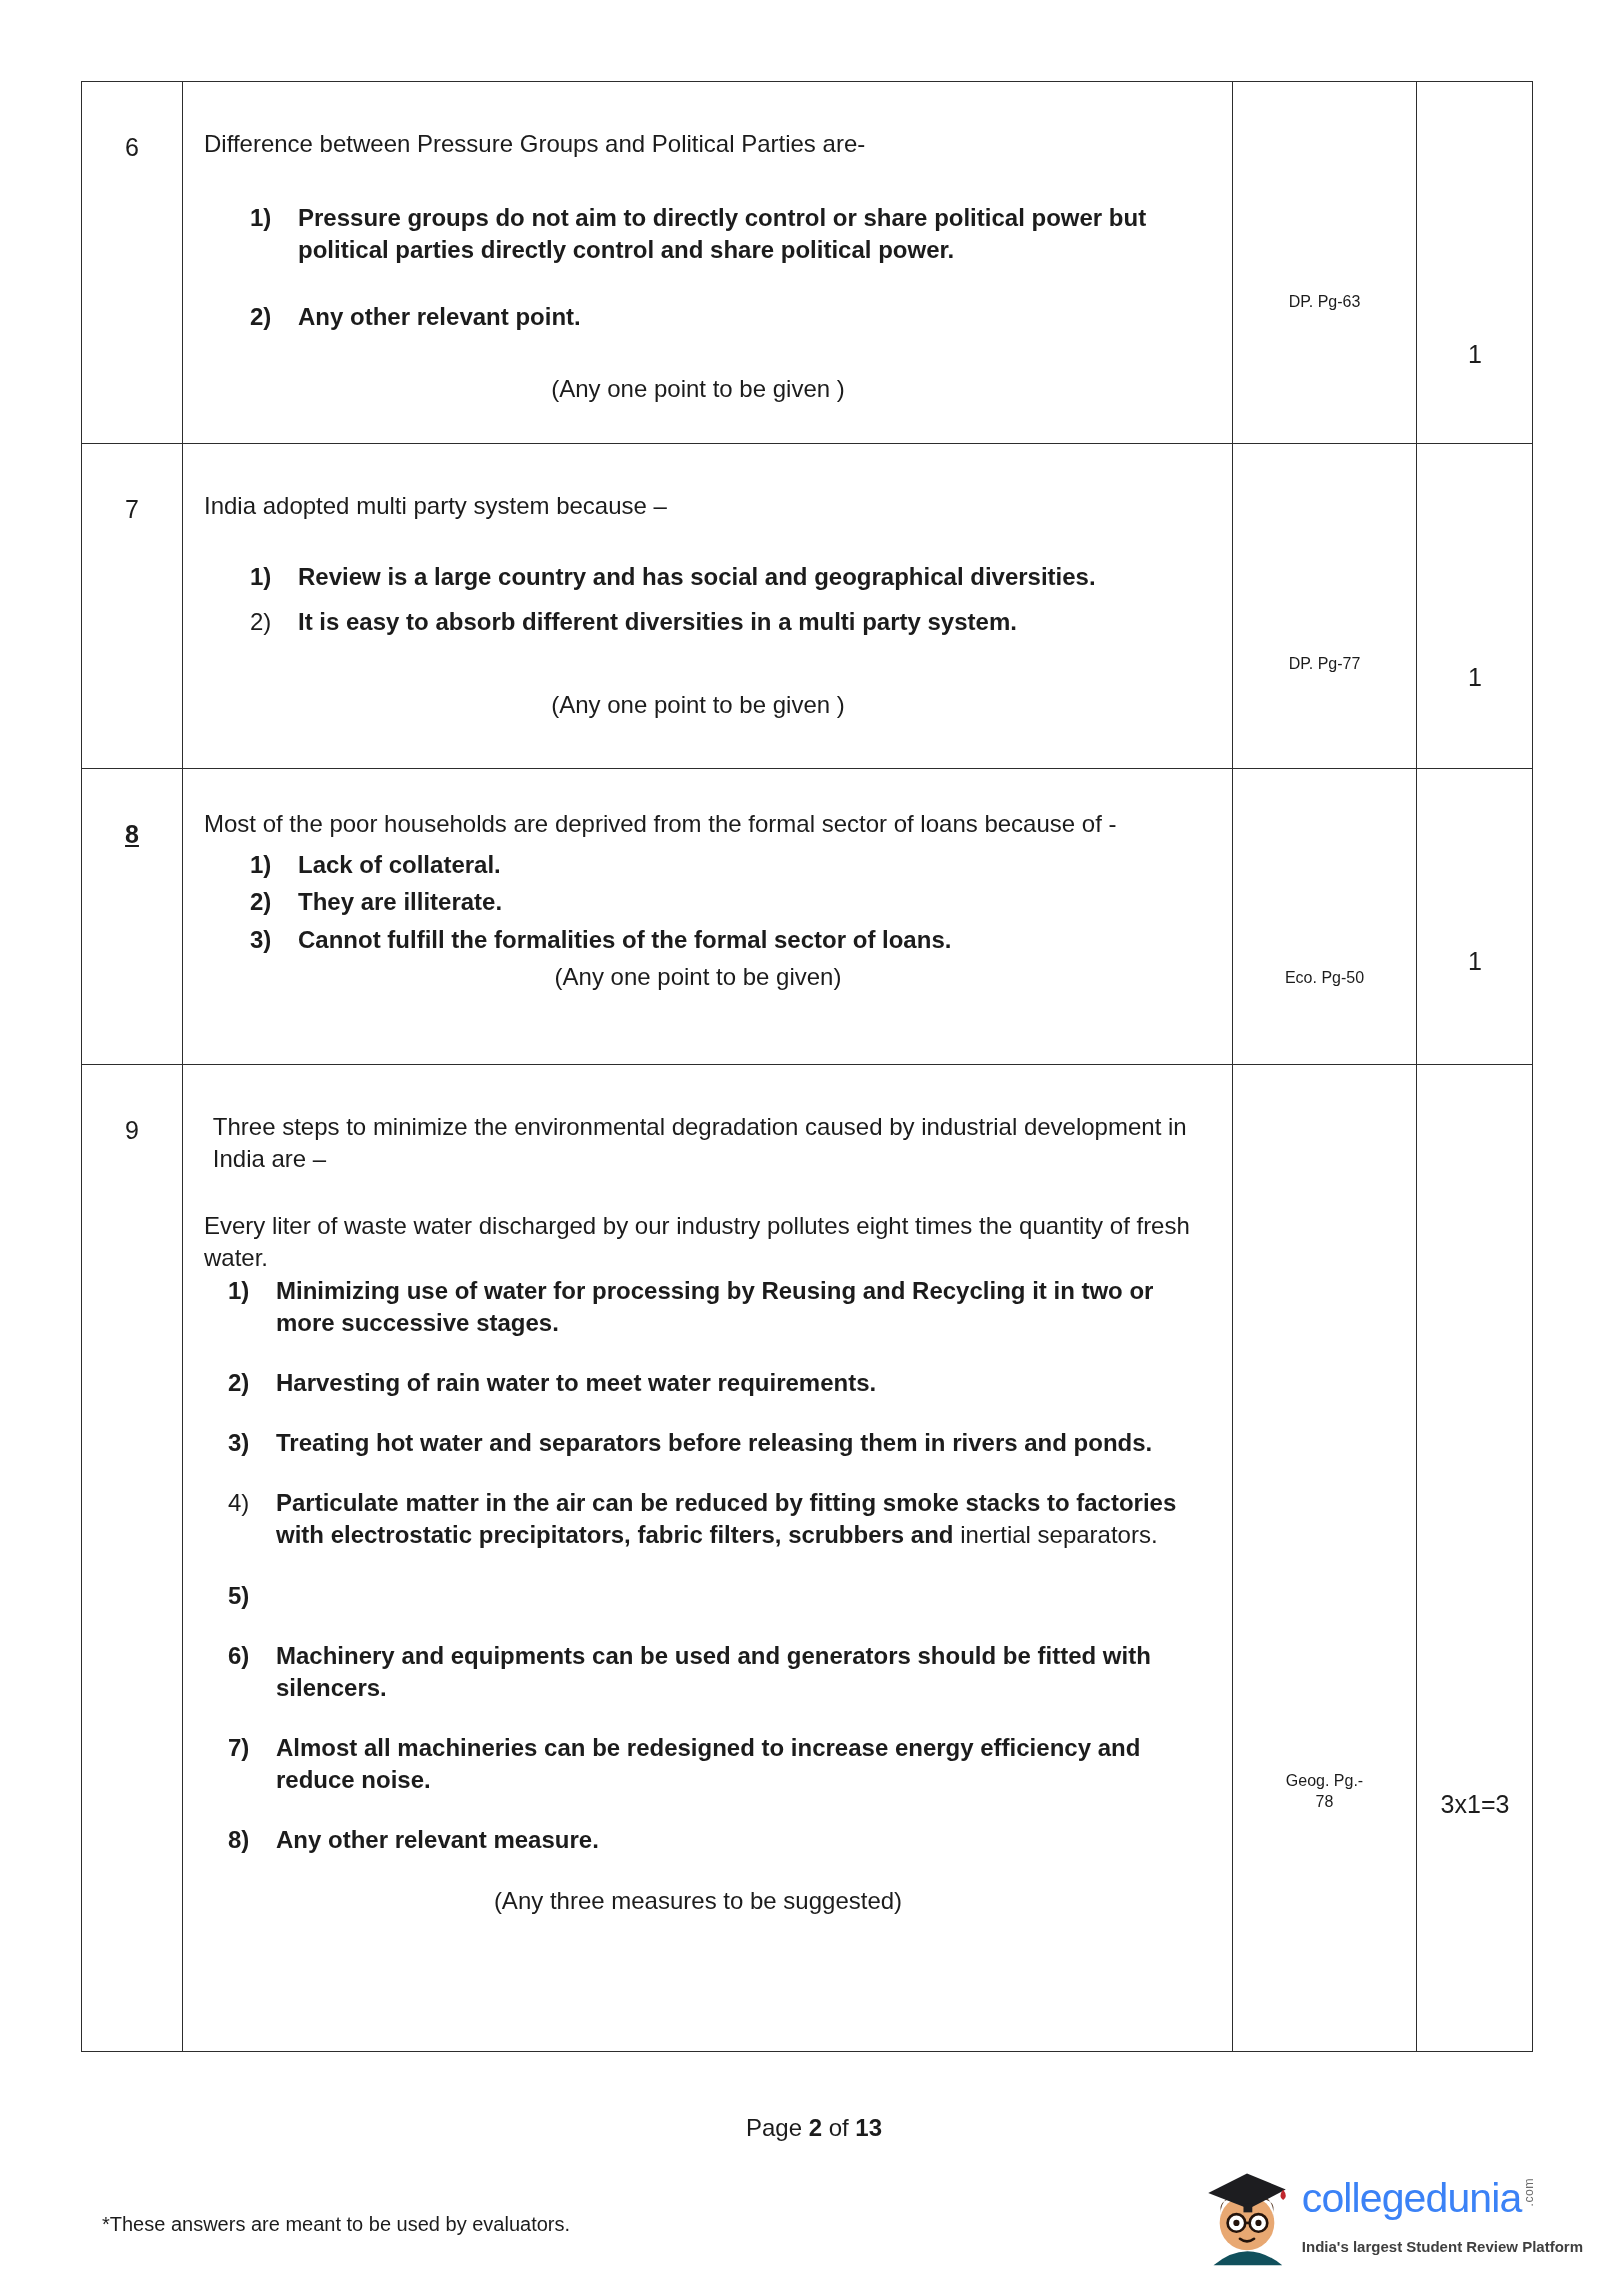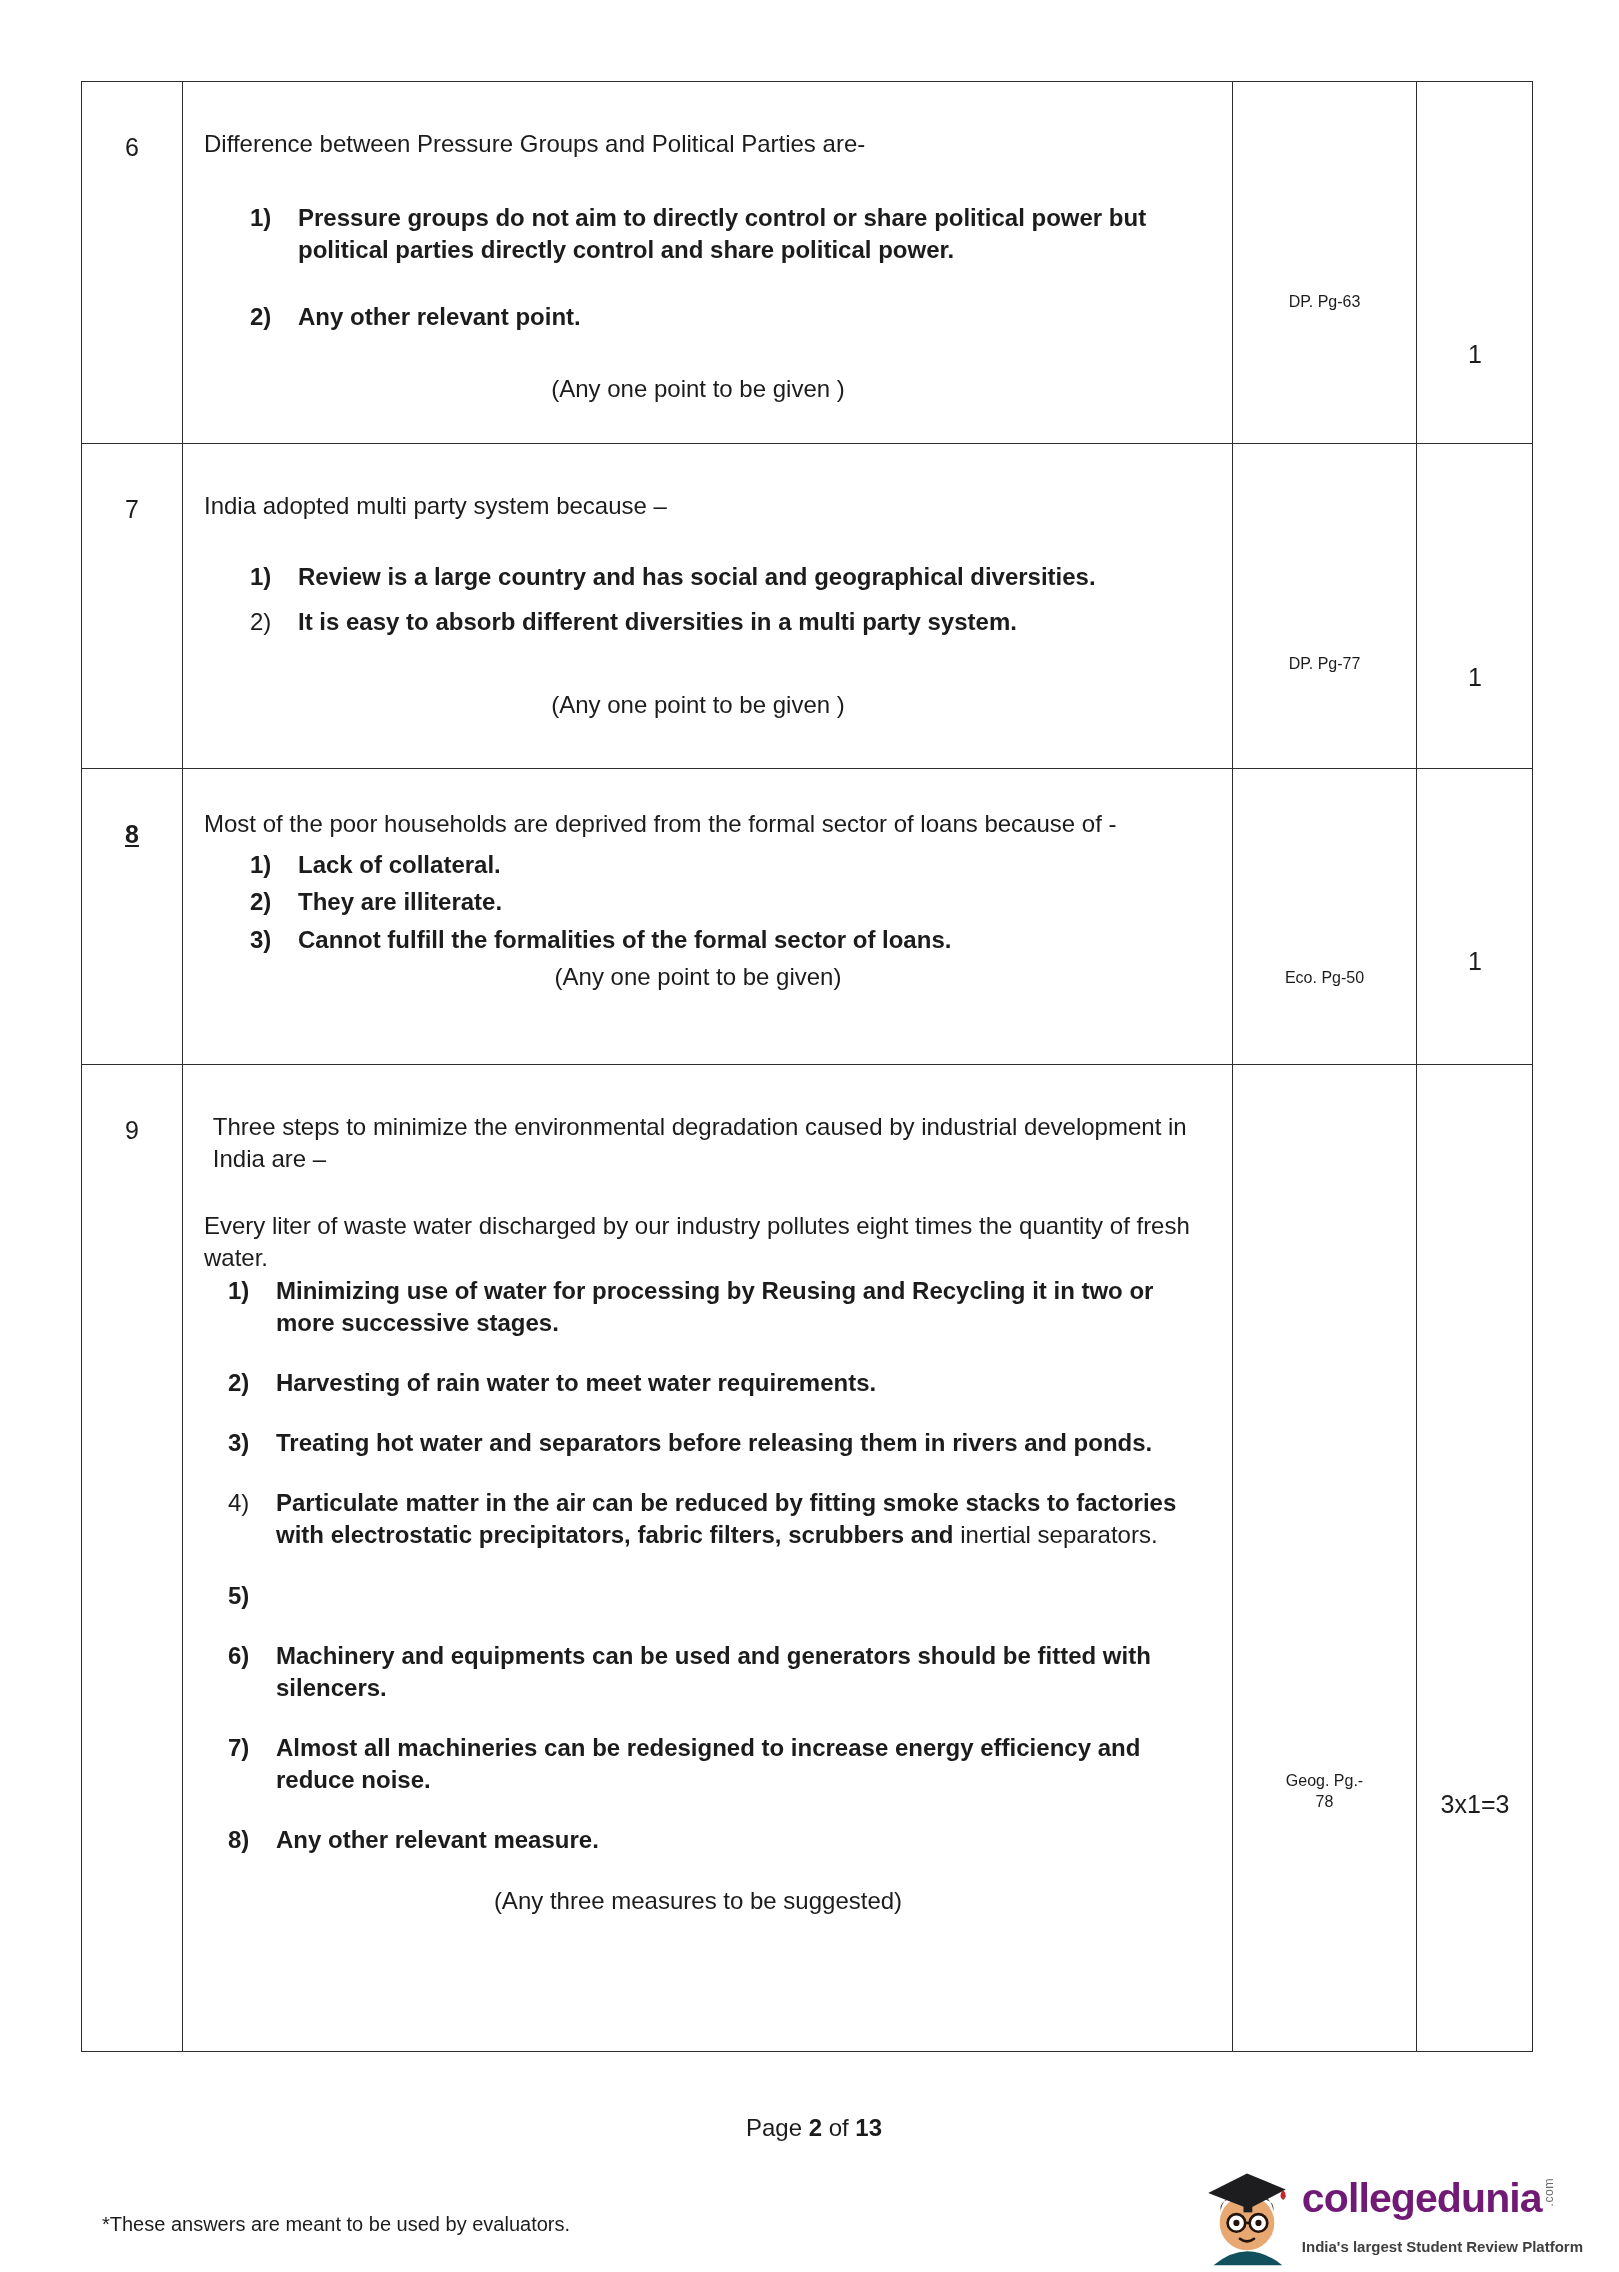--- a/index.html
+++ b/index.html
@@ -80,21 +80,21 @@
   }
   .evaluator-note {
     position:absolute; left:102px; top:2213px;
     font-size:20px; 
   }
 
   
   .logo { position:absolute; right:37px; top:2163px; display:flex; align-items:center; }
   .logo-text { display:flex; flex-direction:column; margin-left:8.8px; }
   .brand-line { display:flex; align-items:flex-start; }
-  .brand-name { font-size:41px; font-weight:bold; color:#701a75; letter-spacing:-0.9px; line-height:1; }
+  .brand-name { font-size:41px; font-weight:normal; color:#3b82f6; letter-spacing:-0.9px; line-height:1; }
   .brand-tld {
     font-size:12.4px; color:#6b6b6b; writing-mode:vertical-rl;
     transform:rotate(180deg); line-height:1; margin-left:1.8px; letter-spacing:0.4px;
   }
   .brand-tagline { font-size:15px; color:#3f3f3f; margin-top:19px; font-weight:bold; }
 </style>
 </head>
 <body>
 
 <div class="page">

